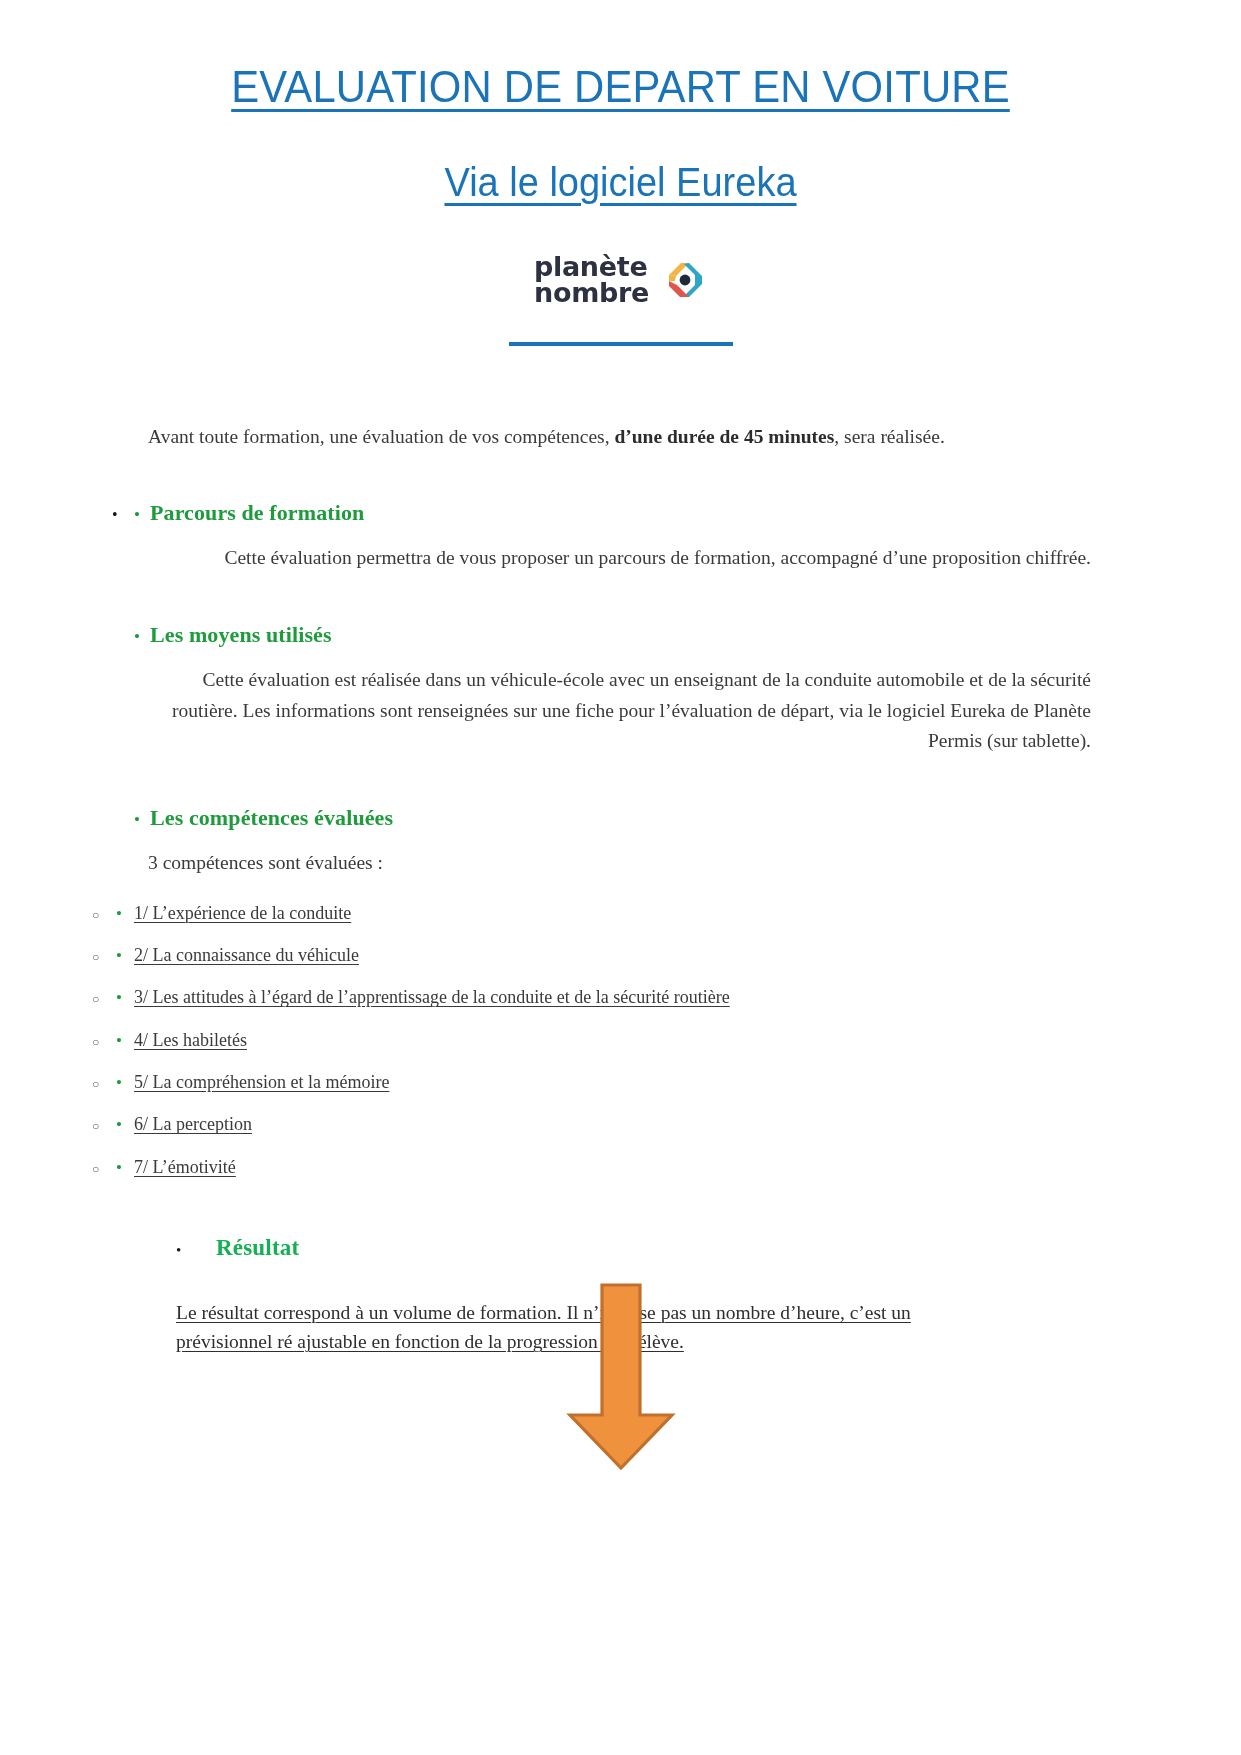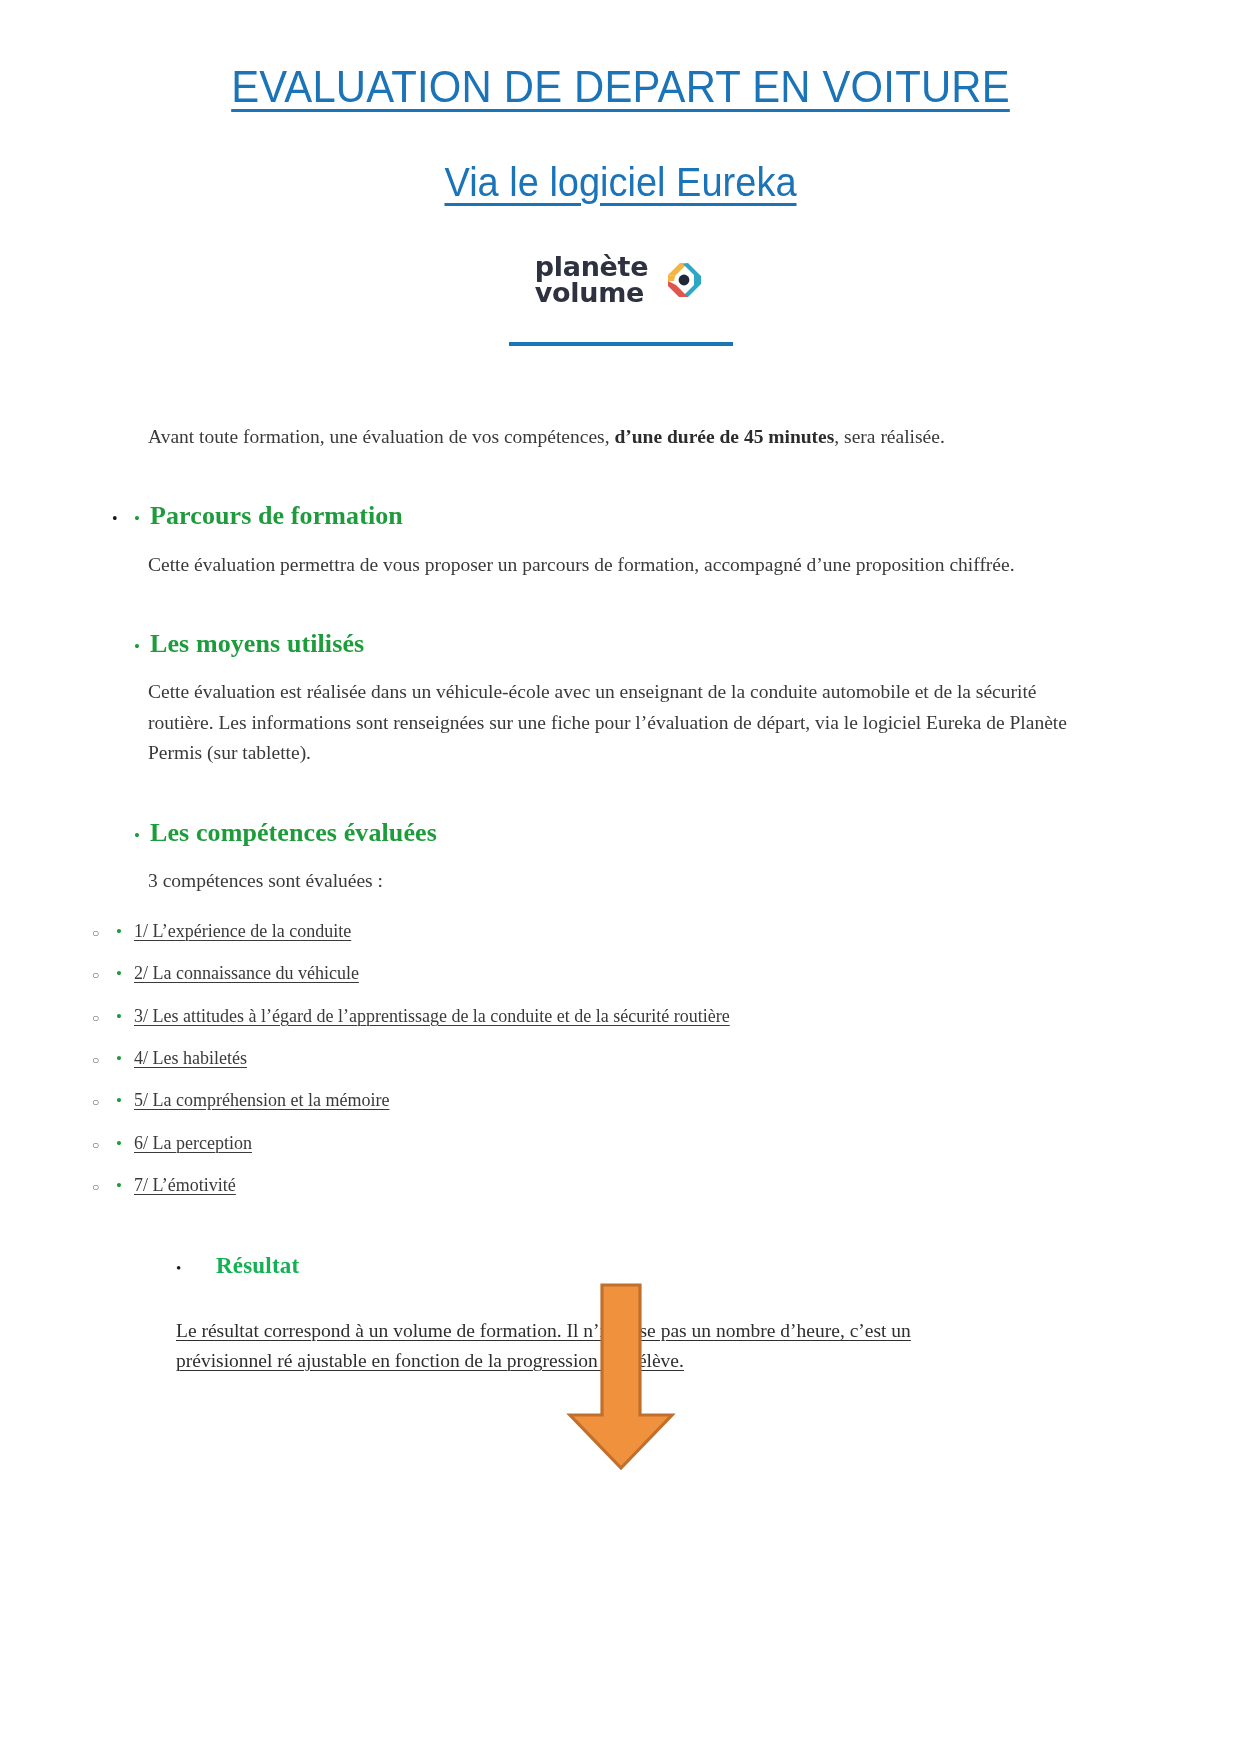--- a/index.html
+++ b/index.html
@@ -129,31 +129,32 @@
   .heading-row .outer-bullet.empty { visibility: hidden; }
   .heading-row .green-bullet {
     width: 16px;
     flex: 0 0 16px;
     color: #1E9C3C;
     font-size: 17px;
     line-height: 1;
   }
   .heading-text {
     font-weight: 700;
-    font-size: 26px;
+    font-size: 22px;
     color: #1E9C3C;
     letter-spacing: 0.1px;
   }
 
   .section-body {
     margin-top: 14px;
     margin-bottom: 0;
     color: #3A3A3A;
     font-size: 19.5px;
     line-height: 1.56;
+    text-align: right;
   }
 
   
   .comp-intro {
     margin: 14px 0 0 0;
     font-size: 19.5px;
     color: #3A3A3A;
   }
 
   .comp-list {
@@ -238,21 +239,21 @@
 
   <div class="title-block">
     <h1 class="doc-title">EVALUATION DE DEPART EN VOITURE</h1>
     <h2 class="doc-subtitle">Via le logiciel Eureka</h2>
   </div>
 
   <div class="logo-wrap">
     <div class="logo">
       <div class="logo-text">
         <span>planète</span>
-        <span>volume</span>
+        <span>nombre</span>
       </div>
       <svg class="logo-mark" viewBox="0 0 48 48">
 
         <path d="M10 19 L22 7 L30 7 L17 20 Z" fill="#F2B442"></path>
         <path d="M10 19 L10 25 L16 25 L17 20 Z" fill="#F2B442"></path>
 
         <path d="M30 7 L43 20 L43 28 L30 41 L24 41 L36 29 L36 19 L25 8 Z" fill="#2DA7C4"></path>
 
         <path d="M10 25 L10 30 L21 41 L30 41 L18 29 Z" fill="#E0564C"></path>
 

